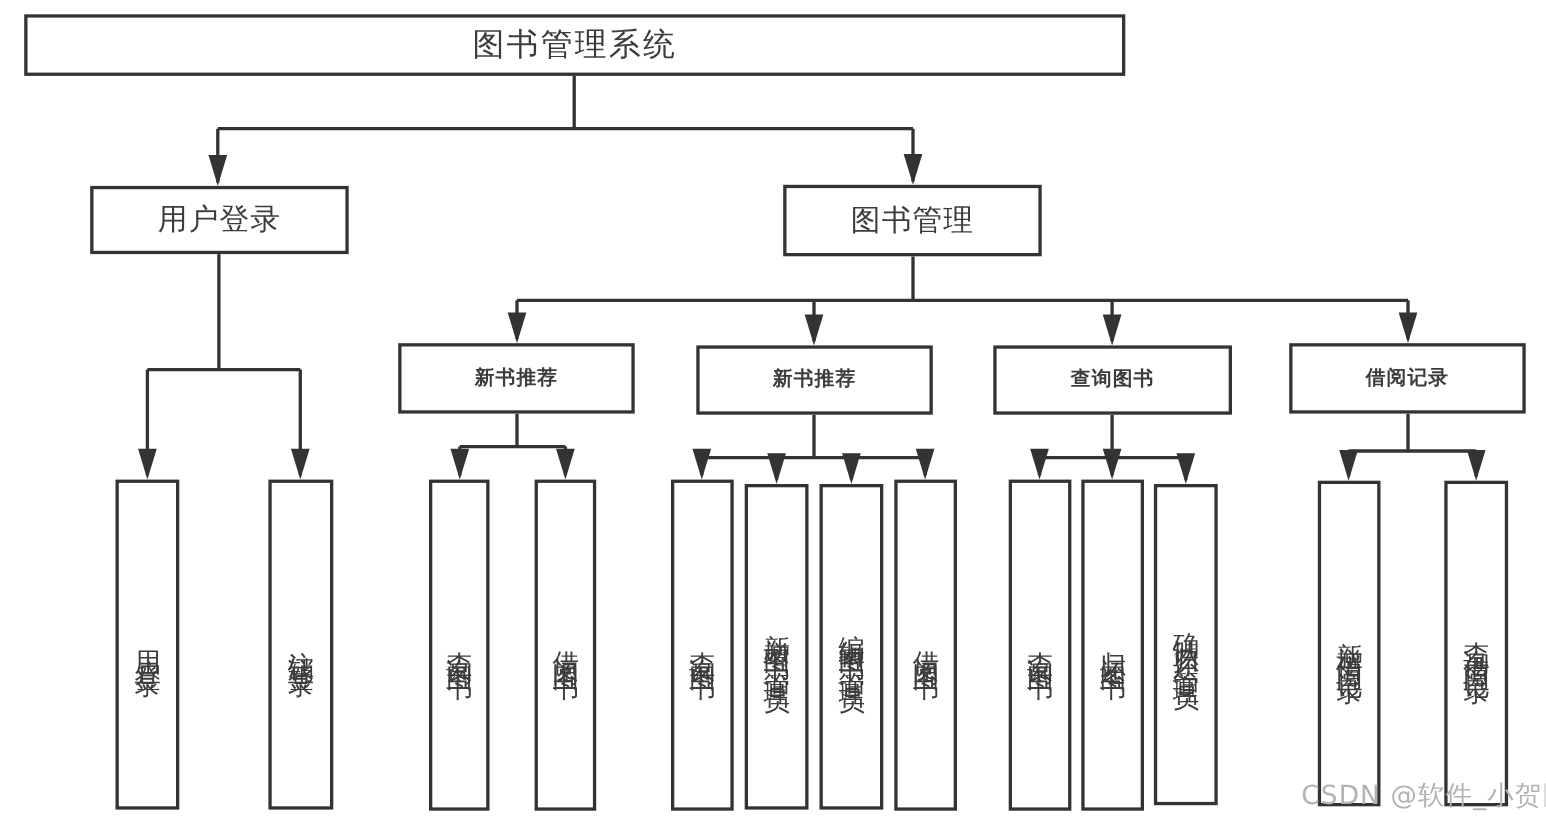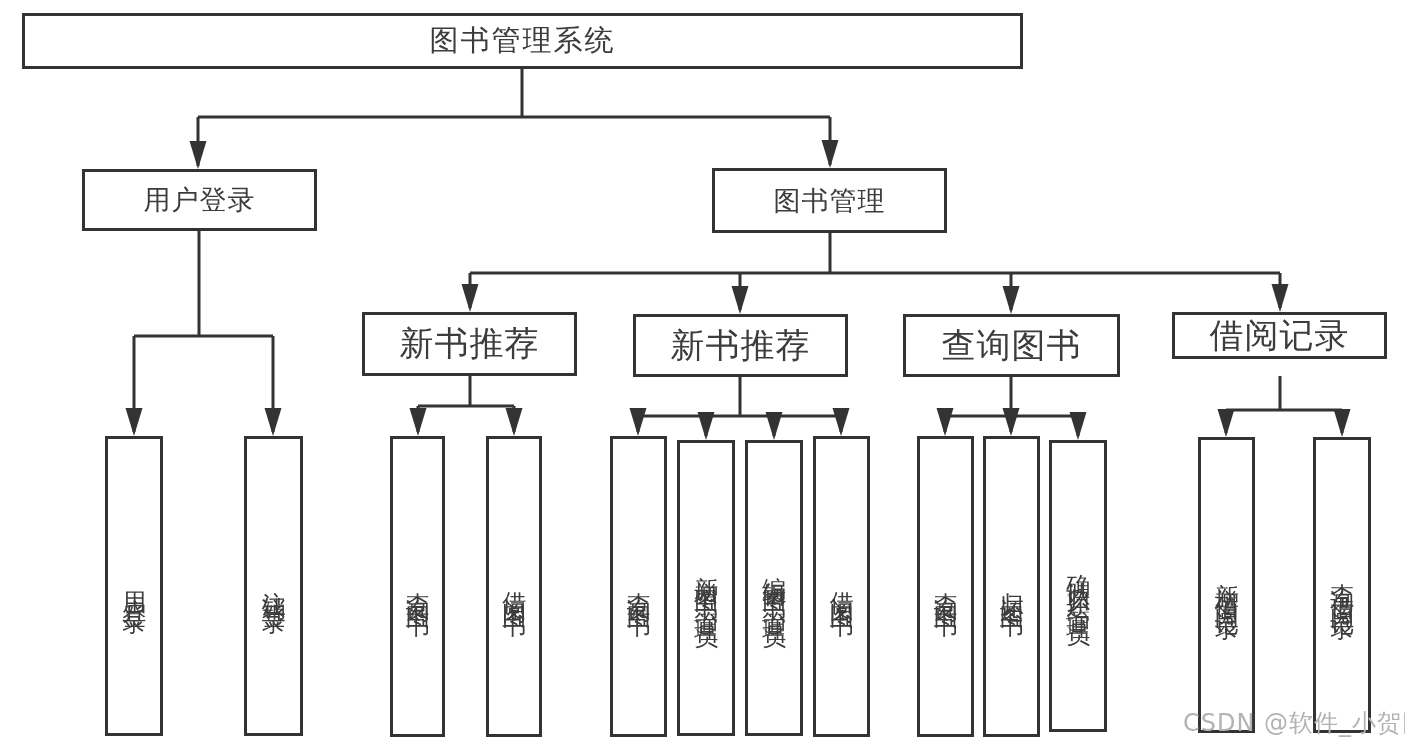--- a/index.html
+++ b/index.html
@@ -9,21 +9,21 @@
   }
   .wires { position:absolute; left:0; top:0; }
   .node {
     position:absolute; box-sizing:border-box; background:#ffffff;
     border:3px solid #333333; color:#3c3c3c;
     display:flex; align-items:center; justify-content:center;
     text-align:center; line-height:1.15;
   }
   .lvl1 { font-size:29px; letter-spacing:2px; }
   .lvl2 { font-size:27px; letter-spacing:1px; }
-  .lvl3 { font-size:34px; letter-spacing:1px; }
+  .lvl3 { font-size:18px; letter-spacing:1px;font-weight:bold; }
   .v span {
     writing-mode:vertical-rl; text-orientation:mixed;
     font-size:24px; letter-spacing:7px; line-height:1.1;
   }
   .watermark {
     position:absolute; left:1183px; top:707px; font-size:24px;
     color:#b3b3b3; letter-spacing:1px; white-space:nowrap;
   }
 </style>
 </head>
@@ -87,21 +87,21 @@
 
   <div class="node lvl3" style="left:362px;top:312px;width:215px;height:64px">
     <span>新书推荐</span>
   </div>
   <div class="node lvl3" style="left:633px;top:314px;width:215px;height:63px">
     <span>新书推荐</span>
   </div>
   <div class="node lvl3" style="left:903px;top:314px;width:217px;height:63px">
     <span>查询图书</span>
   </div>
-  <div class="node lvl3" style="left:1172px;top:312px;width:215px;height:47px">
+  <div class="node lvl3" style="left:1172px;top:312px;width:215px;height:64px">
     <span>借阅记录</span>
   </div>
 
   <div class="node v" style="left:105px;top:436px;width:58px;height:300px">
     <span>用户登录</span>
   </div>
   <div class="node v" style="left:244px;top:436px;width:59px;height:300px">
     <span>注销登录</span>
   </div>
 

